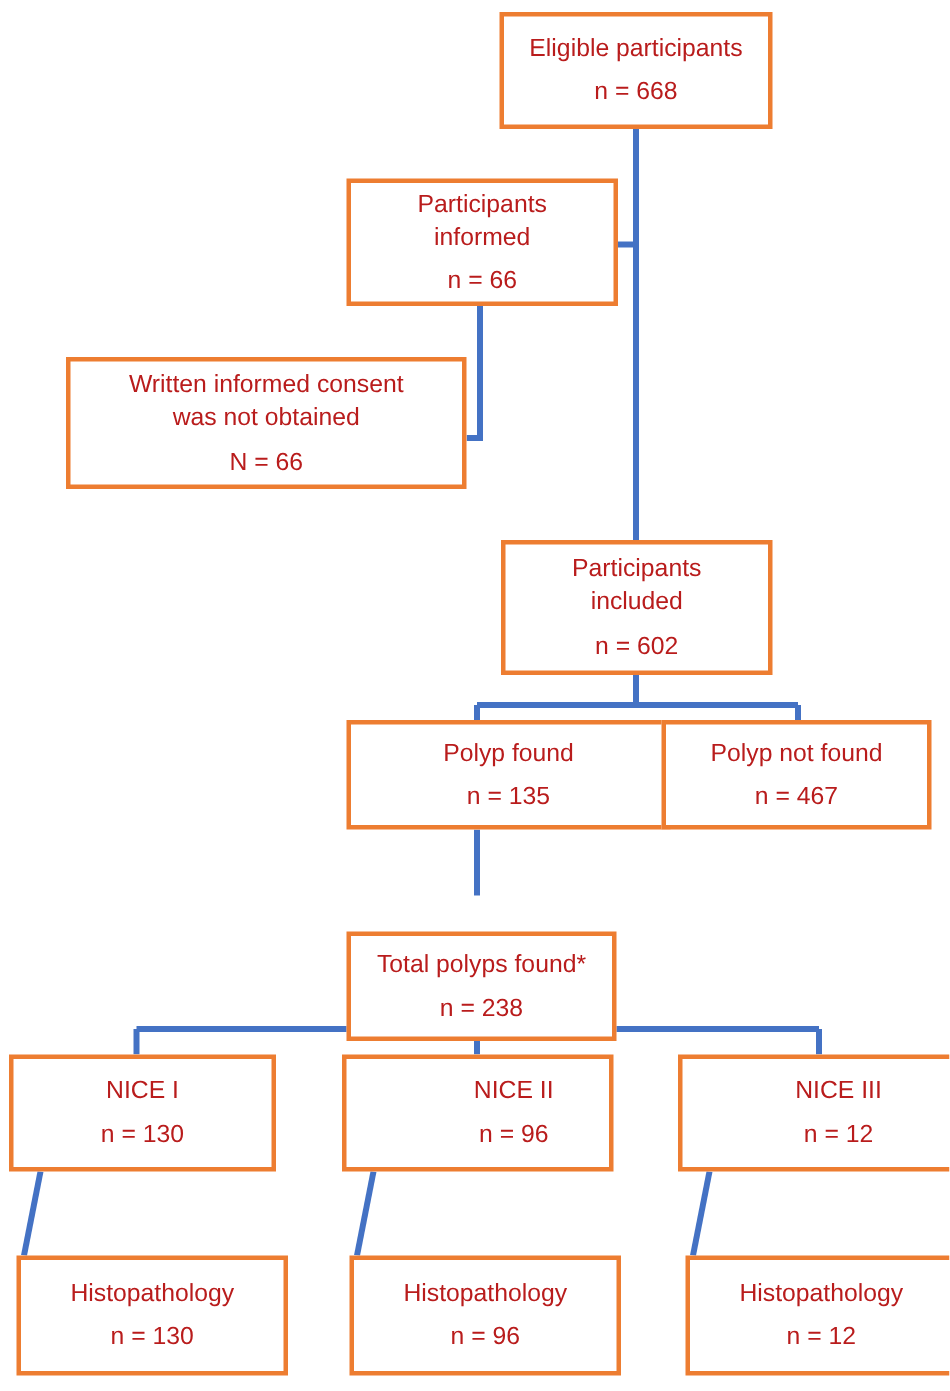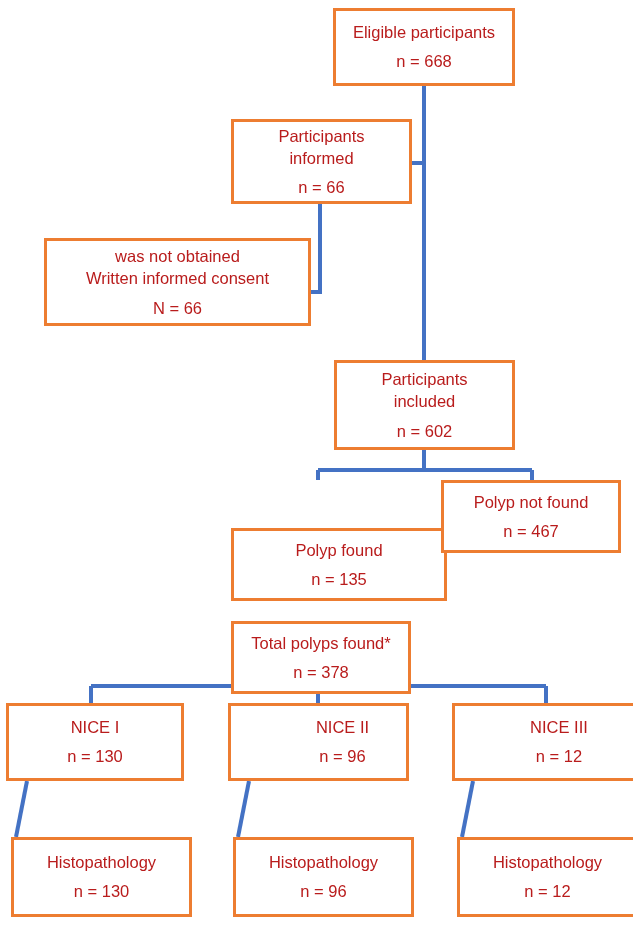--- a/index.html
+++ b/index.html
@@ -87,44 +87,44 @@
     <span class="count">n = 668</span>
   </div>
 
   <div class="node" style="left:231px; top:119px; width:181px; height:85px;">
     <span class="line">Participants</span>
     <span class="line">informed</span>
     <span class="count">n = 66</span>
   </div>
 
   <div class="node" style="left:44px; top:238px; width:267px; height:88px;">
+    <span class="line">Written informed consent</span>
     <span class="line">was not obtained</span>
-    <span class="line">Written informed consent</span>
     <span class="count">N = 66</span>
   </div>
 
   <div class="node" style="left:334px; top:360px; width:181px; height:90px;">
     <span class="line">Participants</span>
     <span class="line">included</span>
     <span class="count">n = 602</span>
   </div>
 
-  <div class="node" style="left:231px; top:480px; width:216px; height:73px;margin-top:48px;">
+  <div class="node" style="left:231px; top:480px; width:216px; height:73px;">
     <span class="line">Polyp found</span>
     <span class="count">n = 135</span>
   </div>
 
   <div class="node" style="left:441px; top:480px; width:180px; height:73px;">
     <span class="line">Polyp not found</span>
     <span class="count">n = 467</span>
   </div>
 
   <div class="node" style="left:231px; top:621px; width:180px; height:73px;">
     <span class="line">Total polyps found*</span>
-    <span class="count">n = 378</span>
+    <span class="count">n = 238</span>
   </div>
 
   <div class="node" style="left:6px; top:703px; width:178px; height:78px;">
     <span class="line">NICE I</span>
     <span class="count">n = 130</span>
   </div>
 
   <div class="node" style="left:228px; top:703px; width:181px; height:78px;padding-left:48px;">
     <span class="line">NICE II</span>
     <span class="count">n = 96</span>

